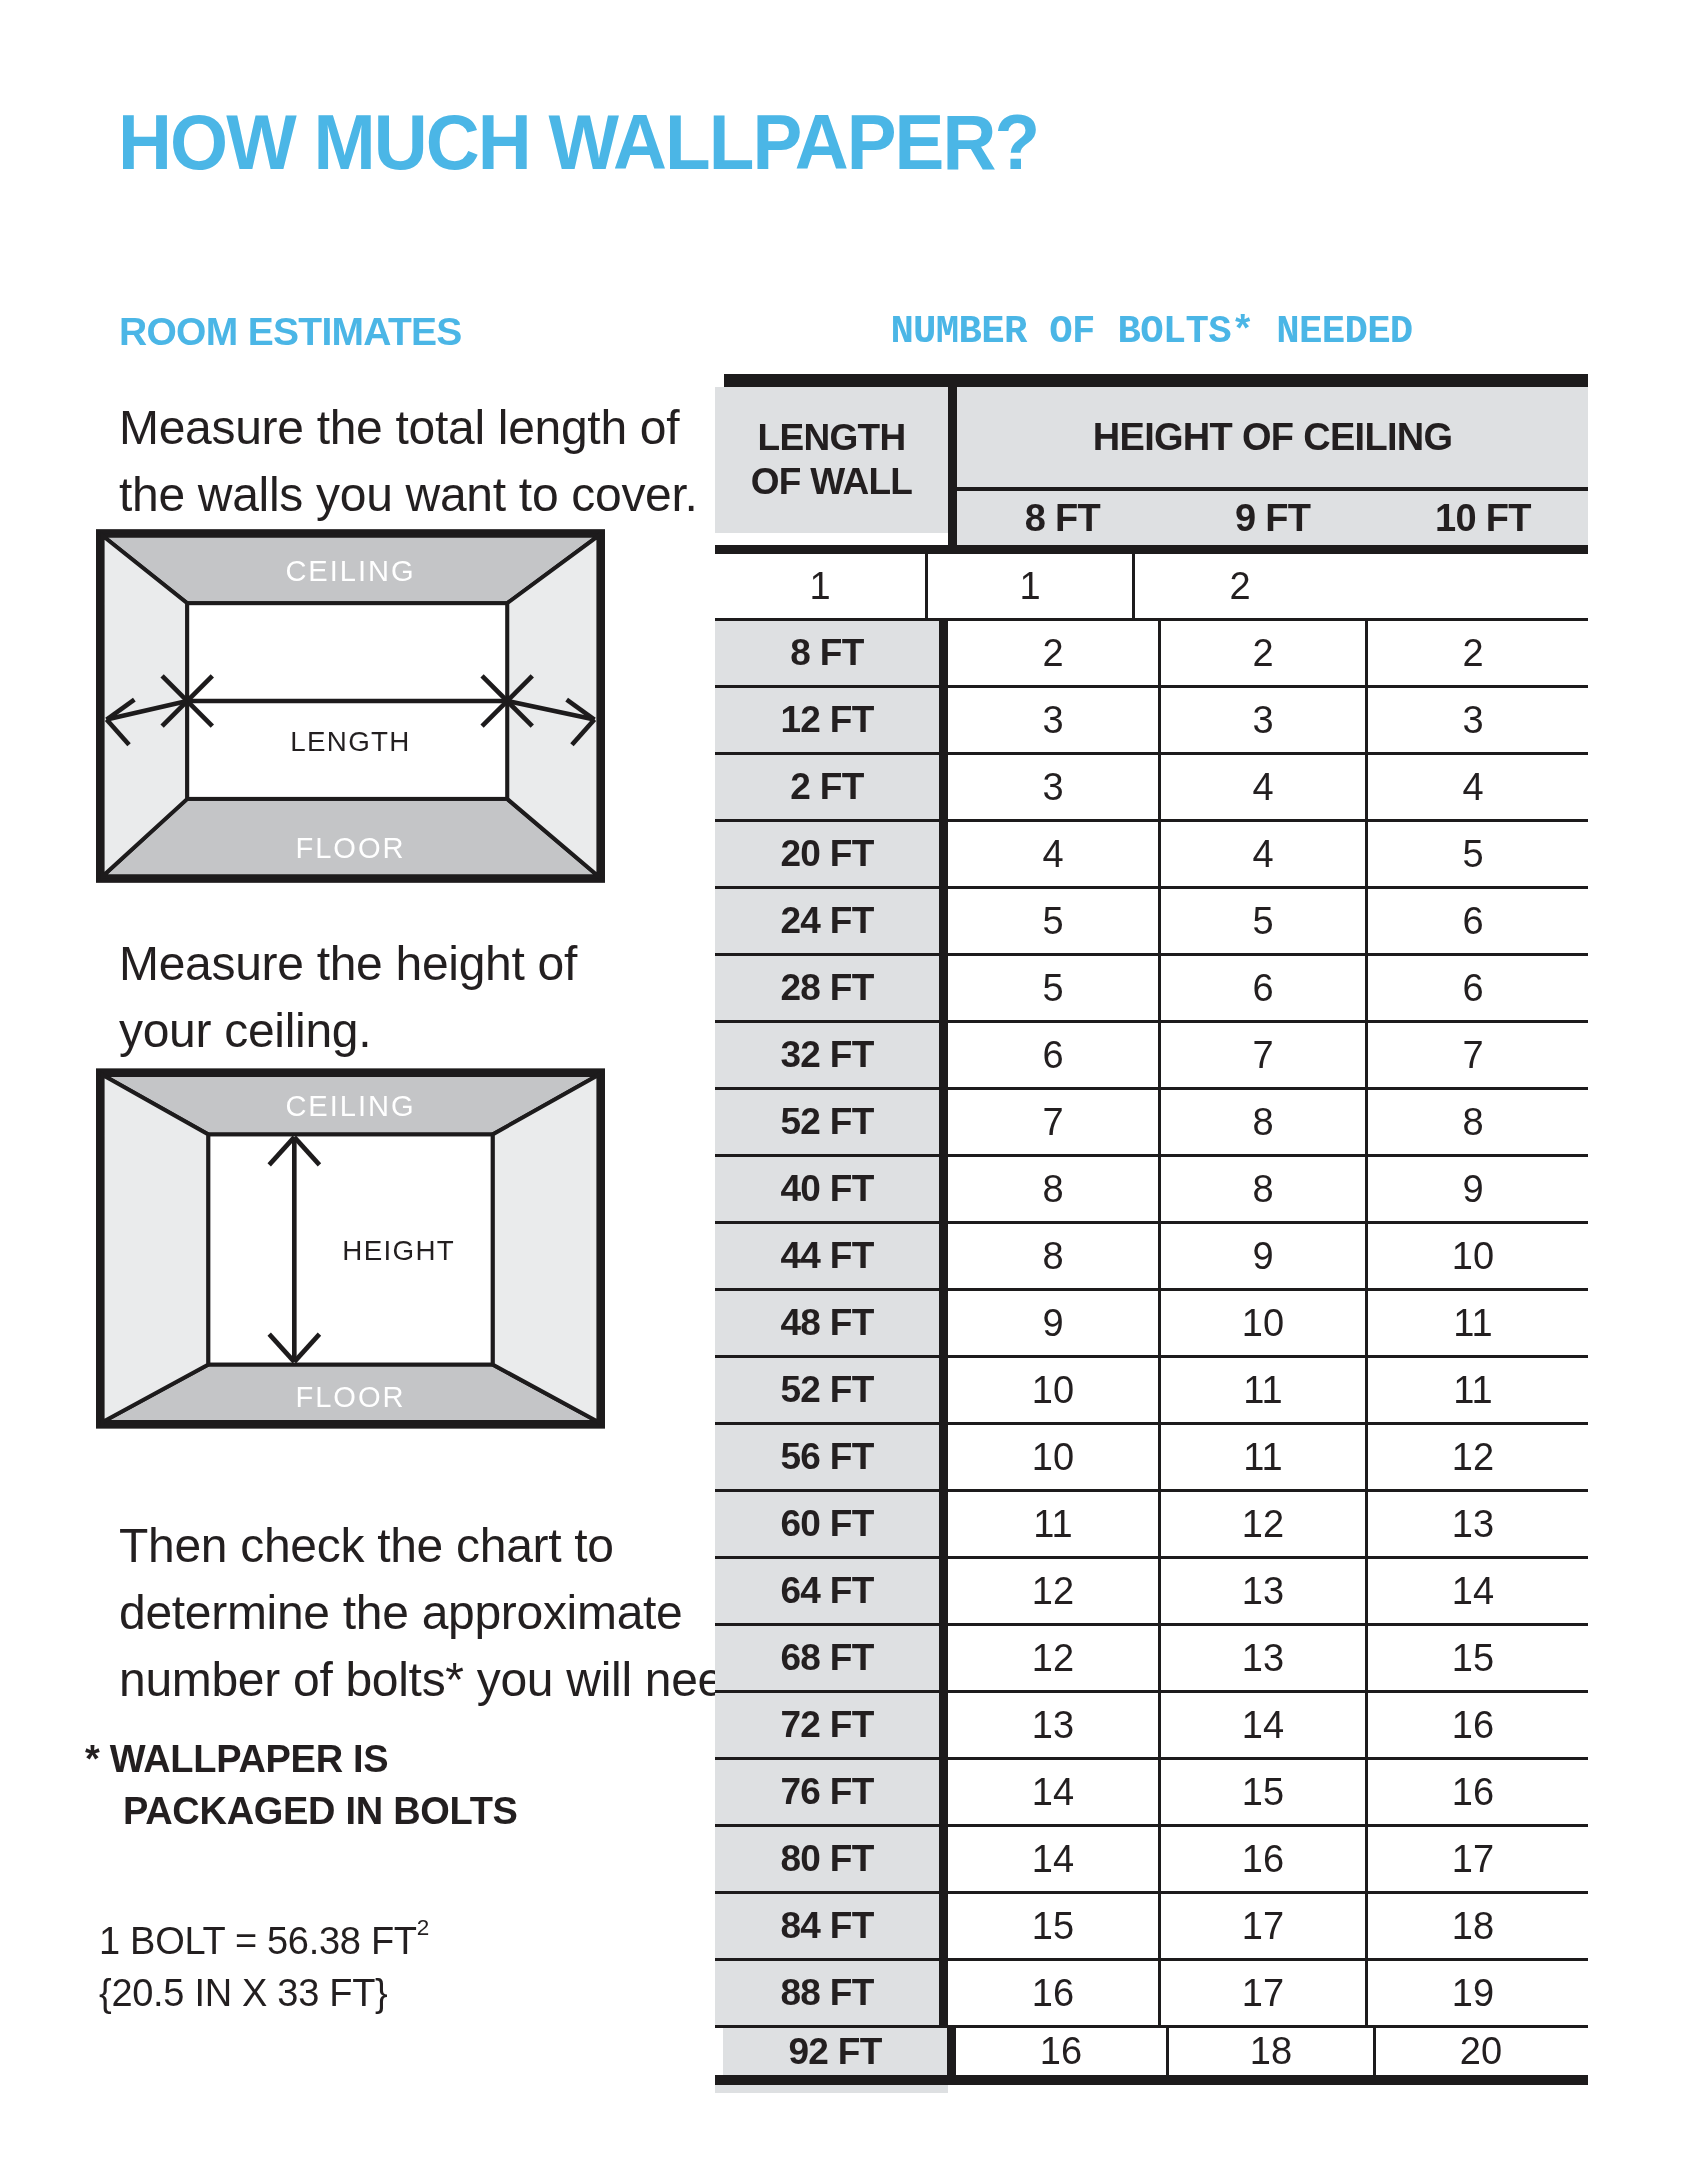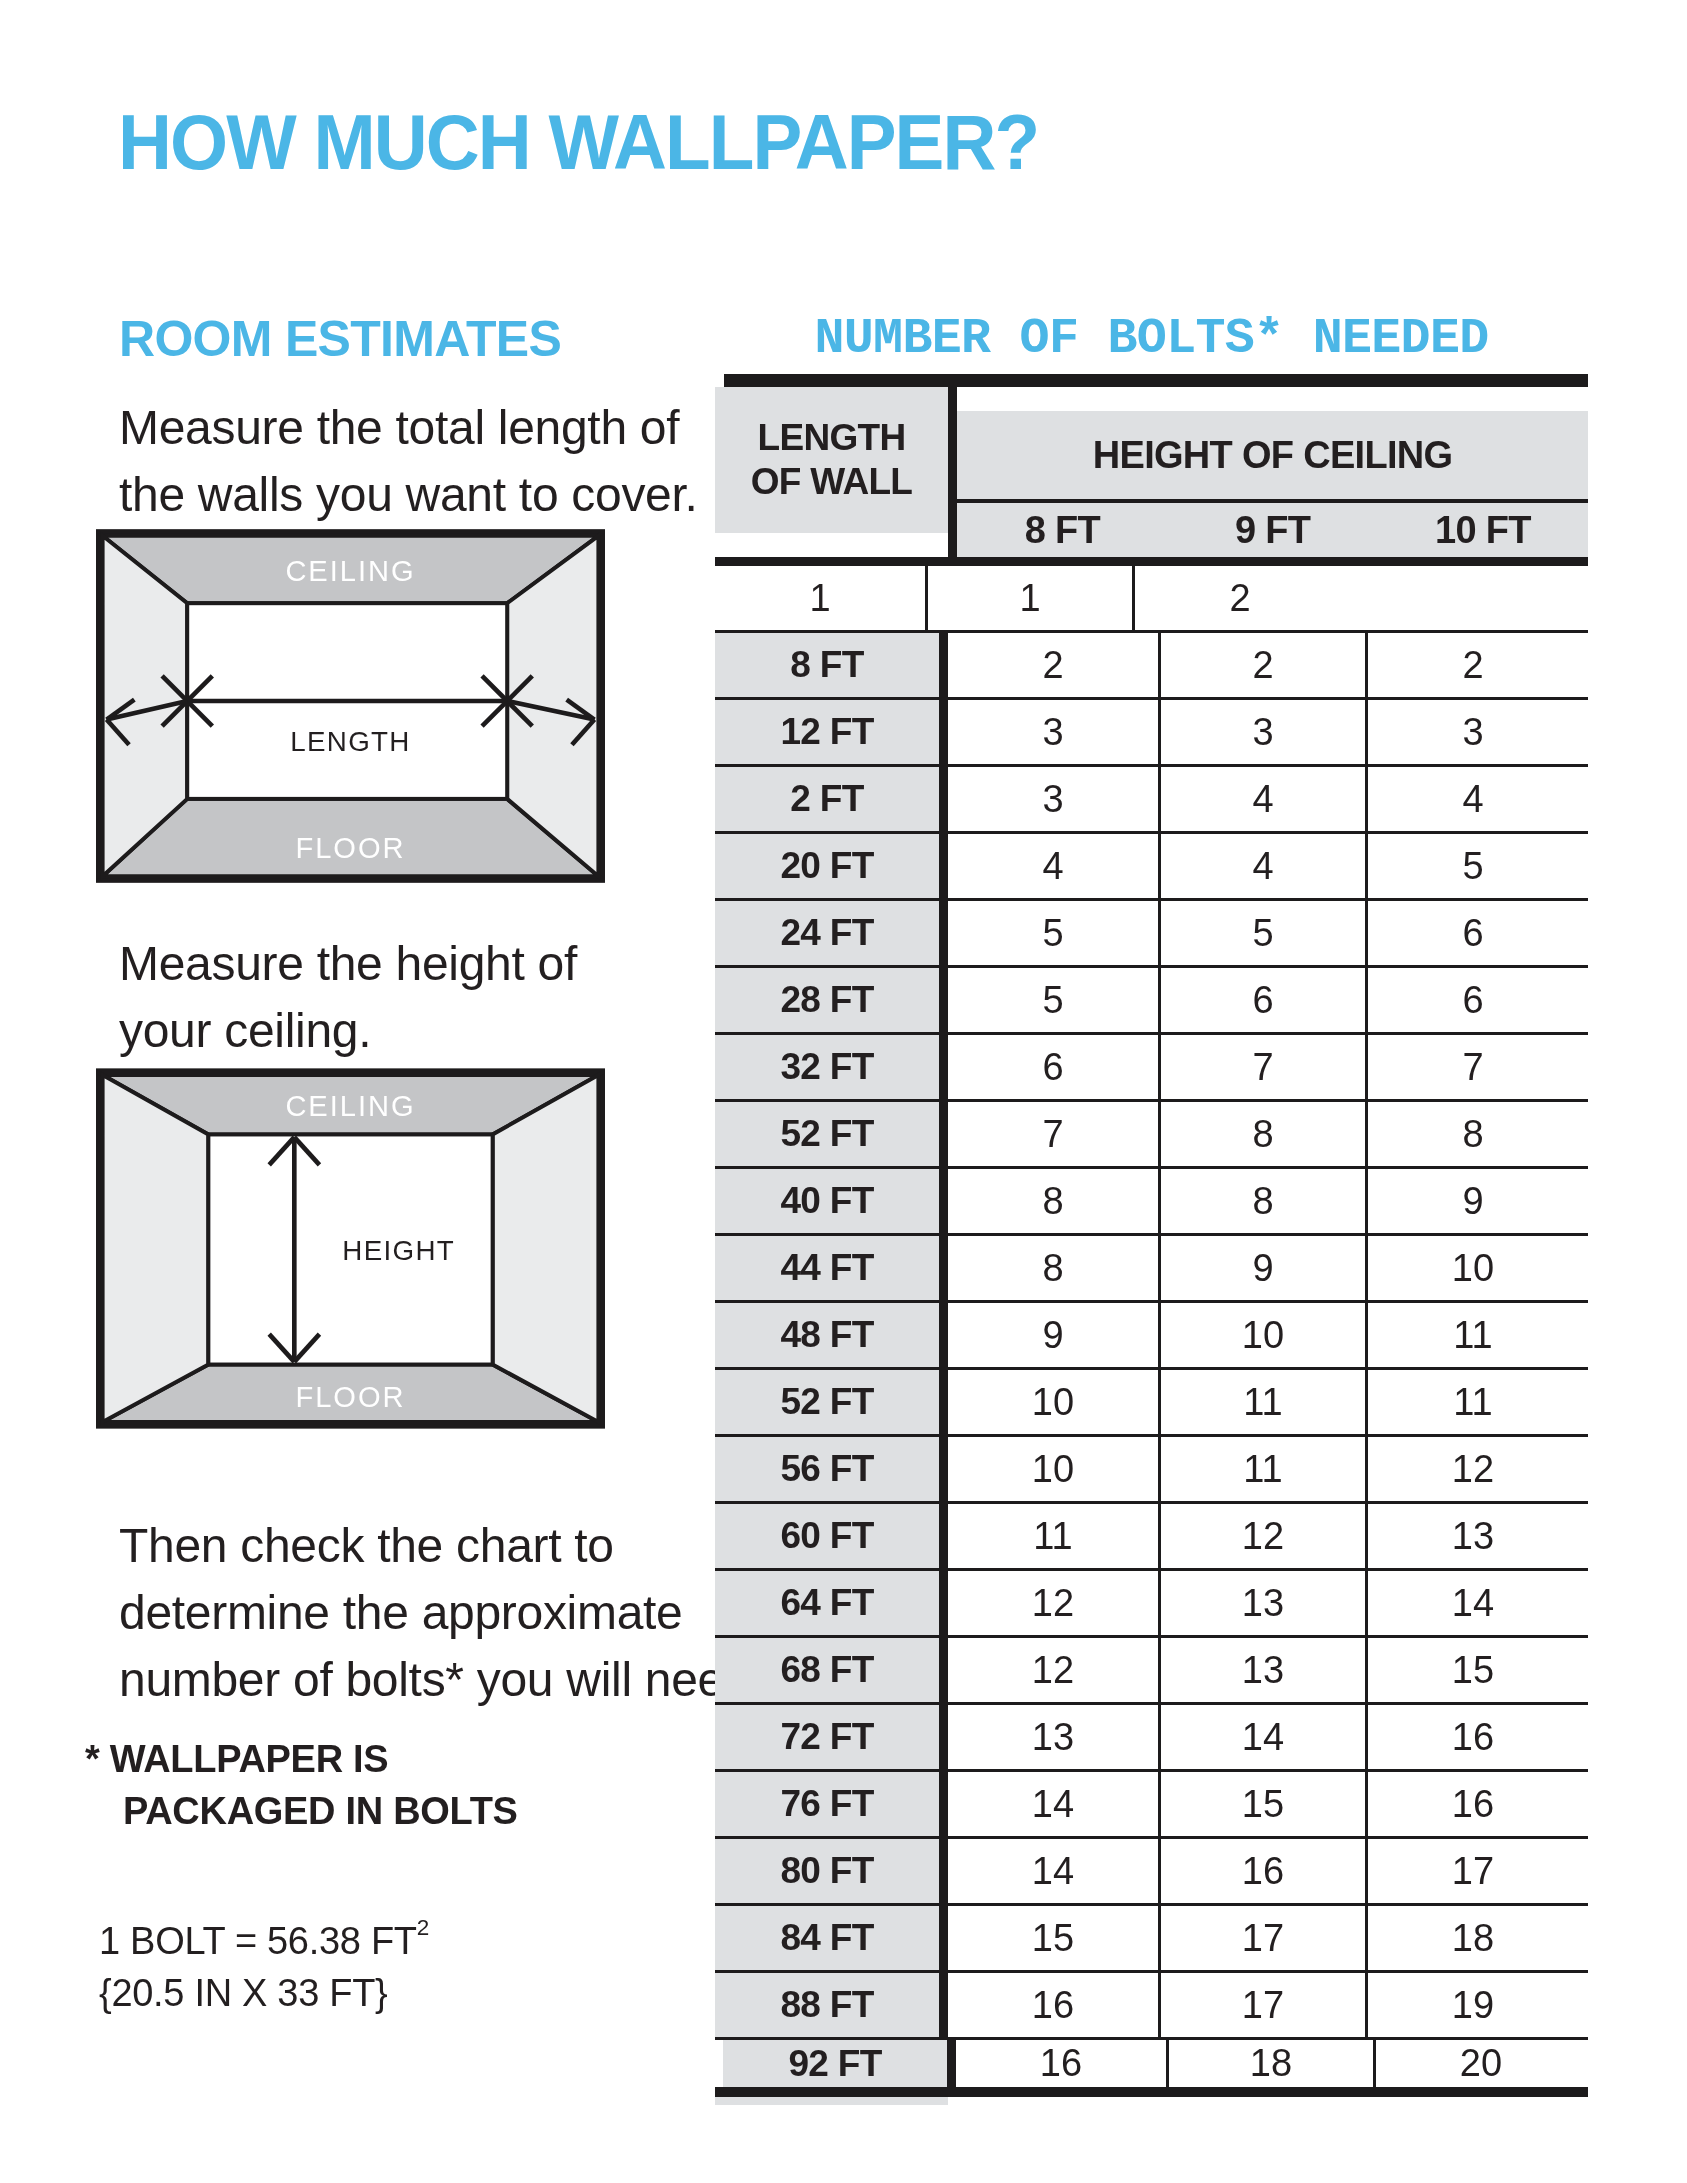--- a/index.html
+++ b/index.html
@@ -18,21 +18,21 @@
   .abs{position:absolute;}
 
   .doc-title{
     left:118px;top:98px;
     font-size:77px;font-weight:700;letter-spacing:-2px;
     color:var(--accent);
     transform:scaleX(0.97);transform-origin:left top;
     white-space:nowrap;
   }
   .section-heading{
-    font-size:50px;font-weight:700;letter-spacing:-0.7px;
+    font-size:39px;font-weight:700;letter-spacing:-0.7px;
     color:var(--accent);white-space:nowrap;
   }
   .re-heading{left:119px;top:310px;}
   .tbl-heading{left:715px;top:310px;width:873px;text-align:center;font-family:Liberation Mono, monospace;}
 
   .para{
     font-size:48px;line-height:1.4;letter-spacing:-0.3px;
     white-space:pre-line;color:var(--ink);
   }
   .para1{left:119px;top:394px;}
@@ -64,25 +64,24 @@
   .thead{display:flex;width:100%;}
   .th-left{
     width:233px;height:146px;background:var(--cell-gray);
     display:flex;align-items:center;justify-content:center;text-align:center;
     font-size:37px;font-weight:700;line-height:1.2;white-space:pre-line;
     letter-spacing:-0.7px;
   }
   .th-sep{width:9.3px;background:var(--line);}
   .th-right{width:631px;display:flex;flex-direction:column;}
   .th-group{
-    height:92px;background:var(--cell-gray);
+    height:104px;background:var(--cell-gray);
     display:flex;align-items:center;justify-content:center;
     font-size:38px;font-weight:700;letter-spacing:-0.7px;
     border-bottom:4px solid var(--line);
-    margin-top:24px;
   }
   .th-cols{height:54px;background:var(--cell-gray);display:flex;}
   .th-col{
     flex:1;display:flex;align-items:center;justify-content:center;
     font-size:38px;font-weight:700;letter-spacing:-0.7px;
   }
   .hline{height:9.3px;background:var(--line);}
   .trow{display:flex;width:100%;height:67px;border-bottom:3.3px solid var(--line);}
   .trow:last-child{height:47px;border-bottom:none;padding-left:8px;}
   .tlabel{

